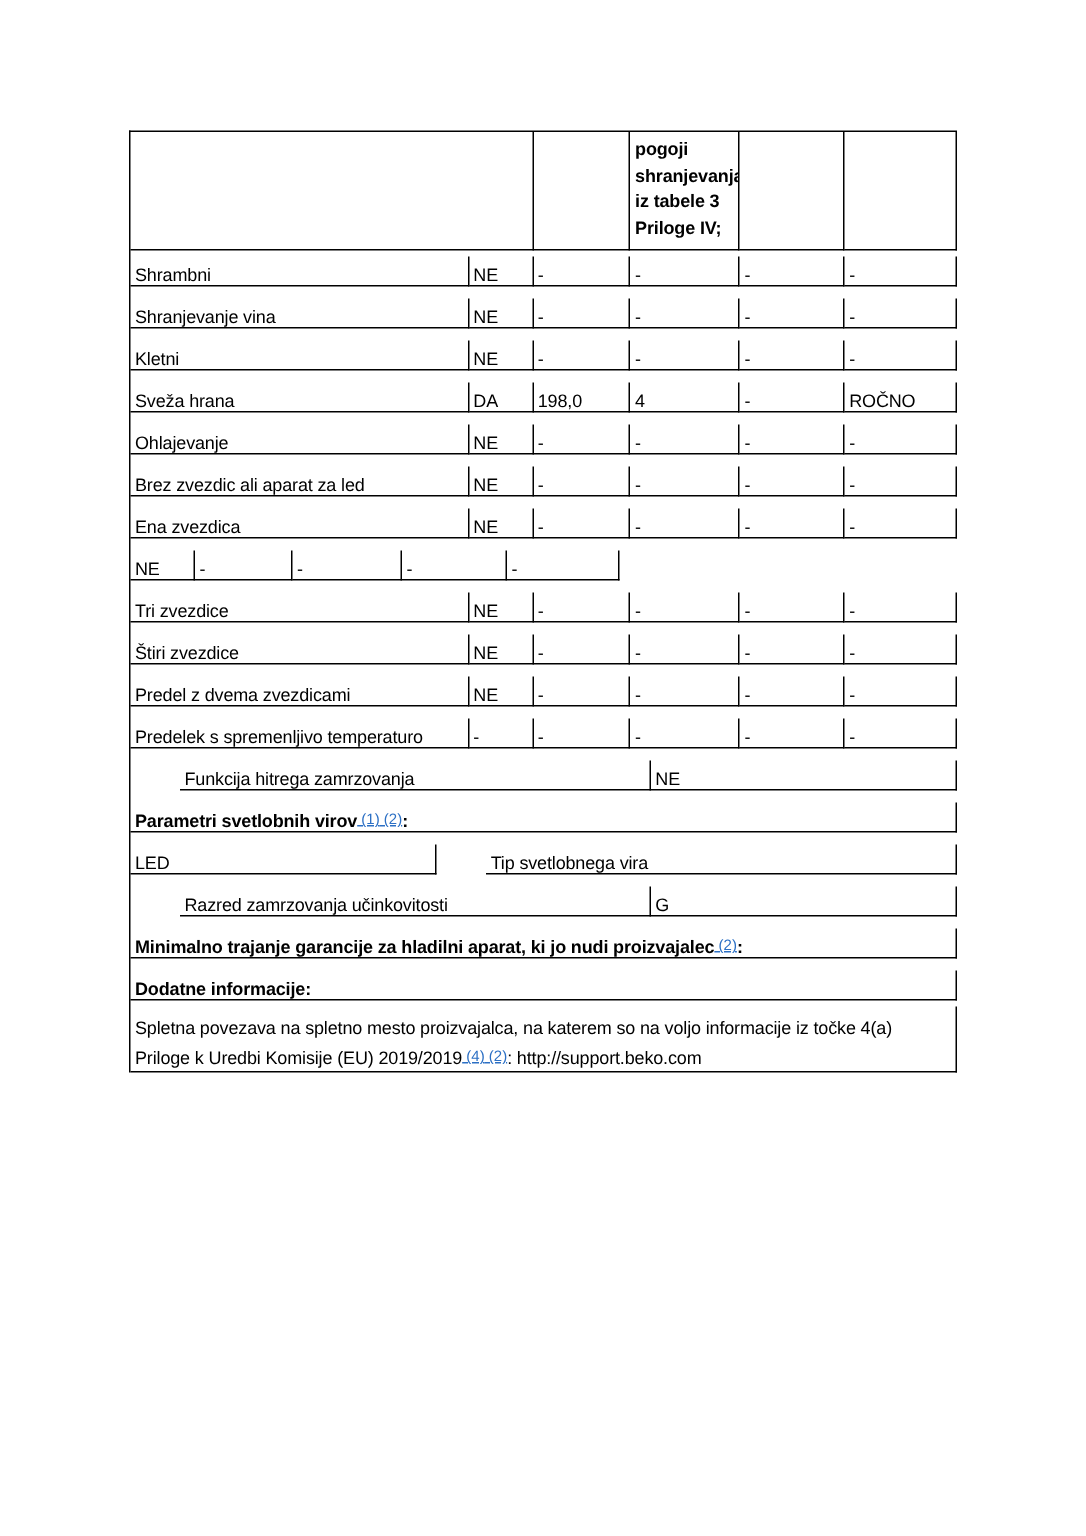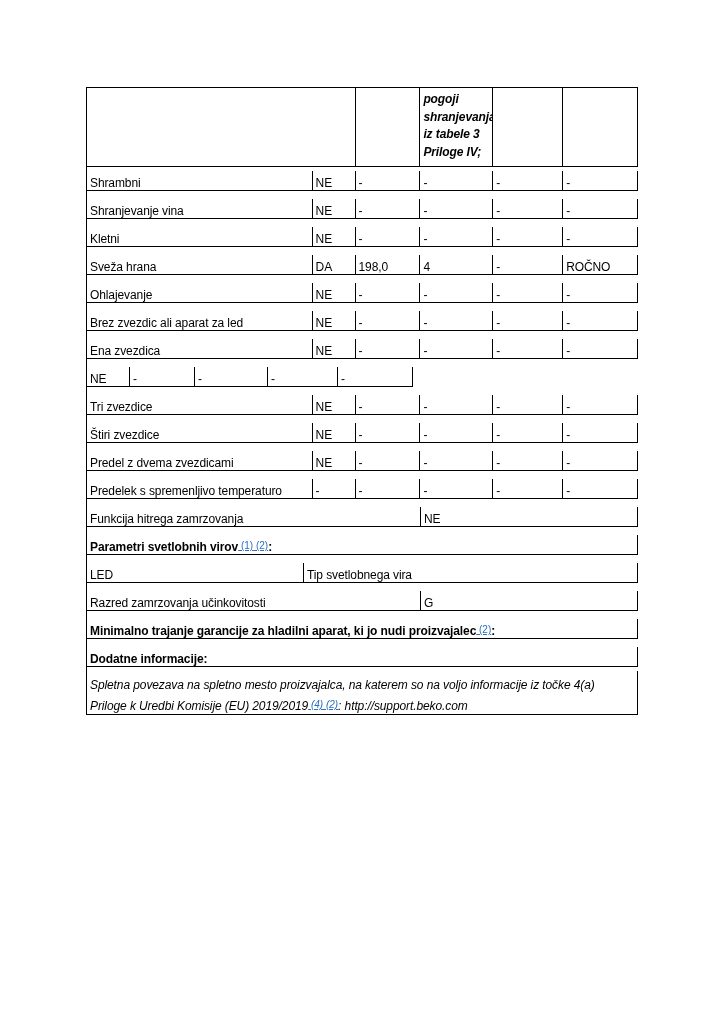--- a/index.html
+++ b/index.html
@@ -13,33 +13,33 @@
     position:absolute; left:86px; top:87px; width:552px;
     border-left:1px solid #000; border-top:1px solid #000;
   }
   .row { display:flex; align-items:stretch; }
   .cell {
     border-right:1px solid #000; border-bottom:1px solid #000;
     padding:5px 3px 0 3px; overflow:hidden;
   }
   .r28 { height:28px;align-items:center; }
   .rhead { height:79px; }
-  .r44 { height:44px;font-style:italic; }
+  .r44 { height:44px; }
   .c1 { width:226px; }
   .c2 { width:43px; }
   .c3 { width:65px; }
   .c4 { width:73px; }
   .c5 { width:70px; }
   .c6 { width:75px; }
   .hc1 { width:269px; }
-  .lbl-wide { width:334px; }
+  .lbl-wide { width:334px;margin-left:33px; }
   .val-wide { width:217px; }
   .full { width:551px; }
   .bold { font-weight:bold; }
-  .hdr-cell { padding:3px 2px 12px 3px; line-height:17.5px; font-weight:bold;font-style:italic; }
+  .hdr-cell { padding:3px 2px 12px 3px; line-height:17.5px; font-weight:bold; }
   .fn {
     color:#2b6fc4; text-decoration:underline; font-weight:normal;
     font-size:10px; vertical-align:2px; letter-spacing:0; cursor:pointer;
   }
   .weblink-cell { line-height:19px; padding-top:5px; }
 </style>
 </head>
 <body>
 
 <div class="doc-table">

